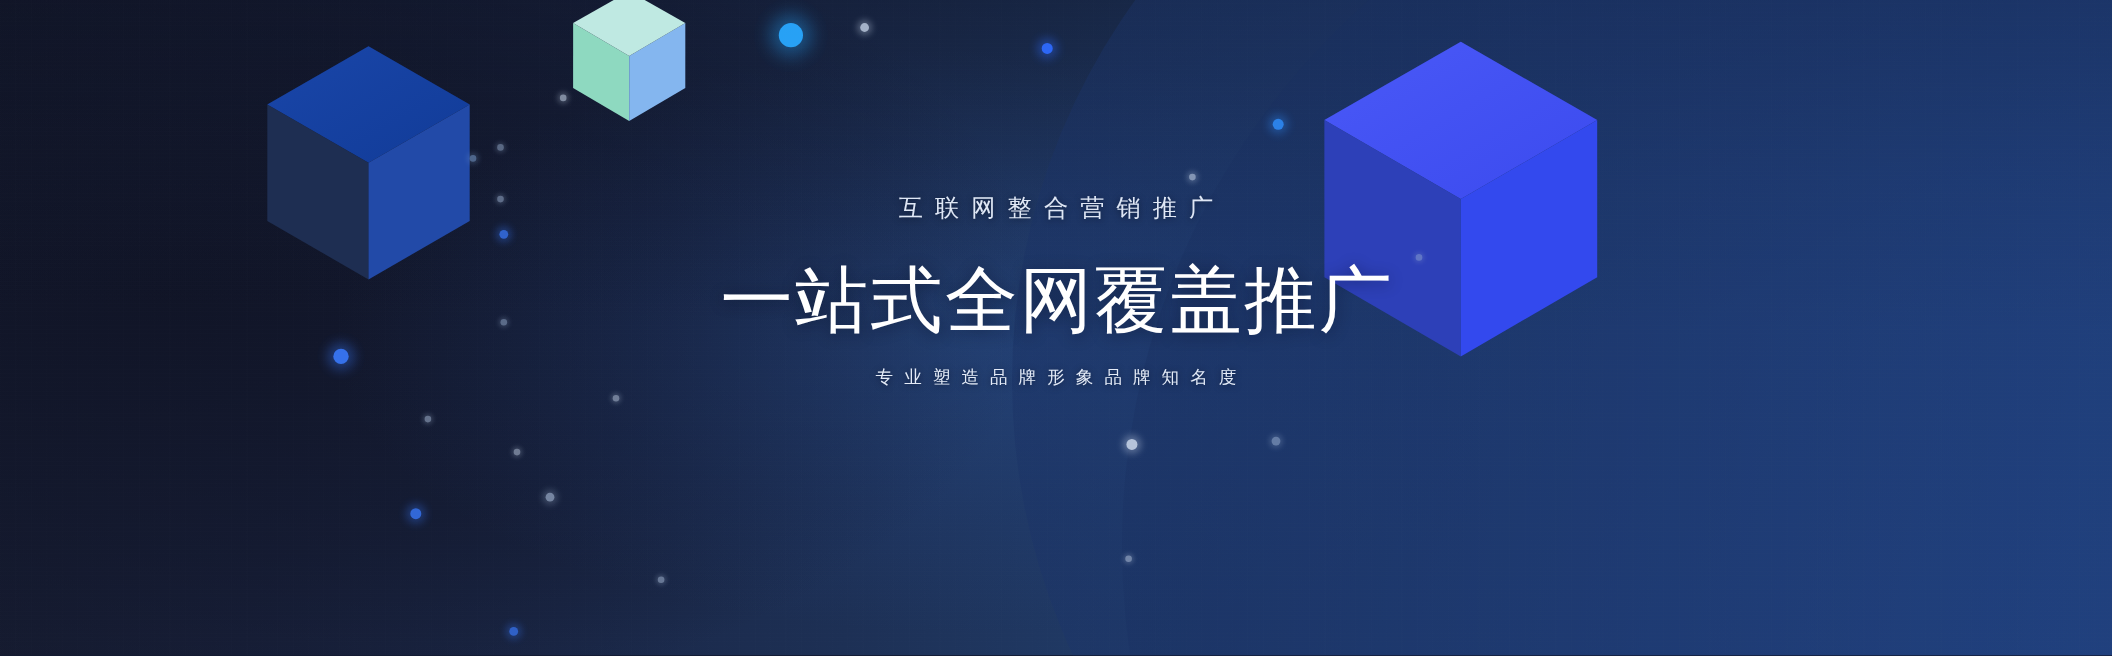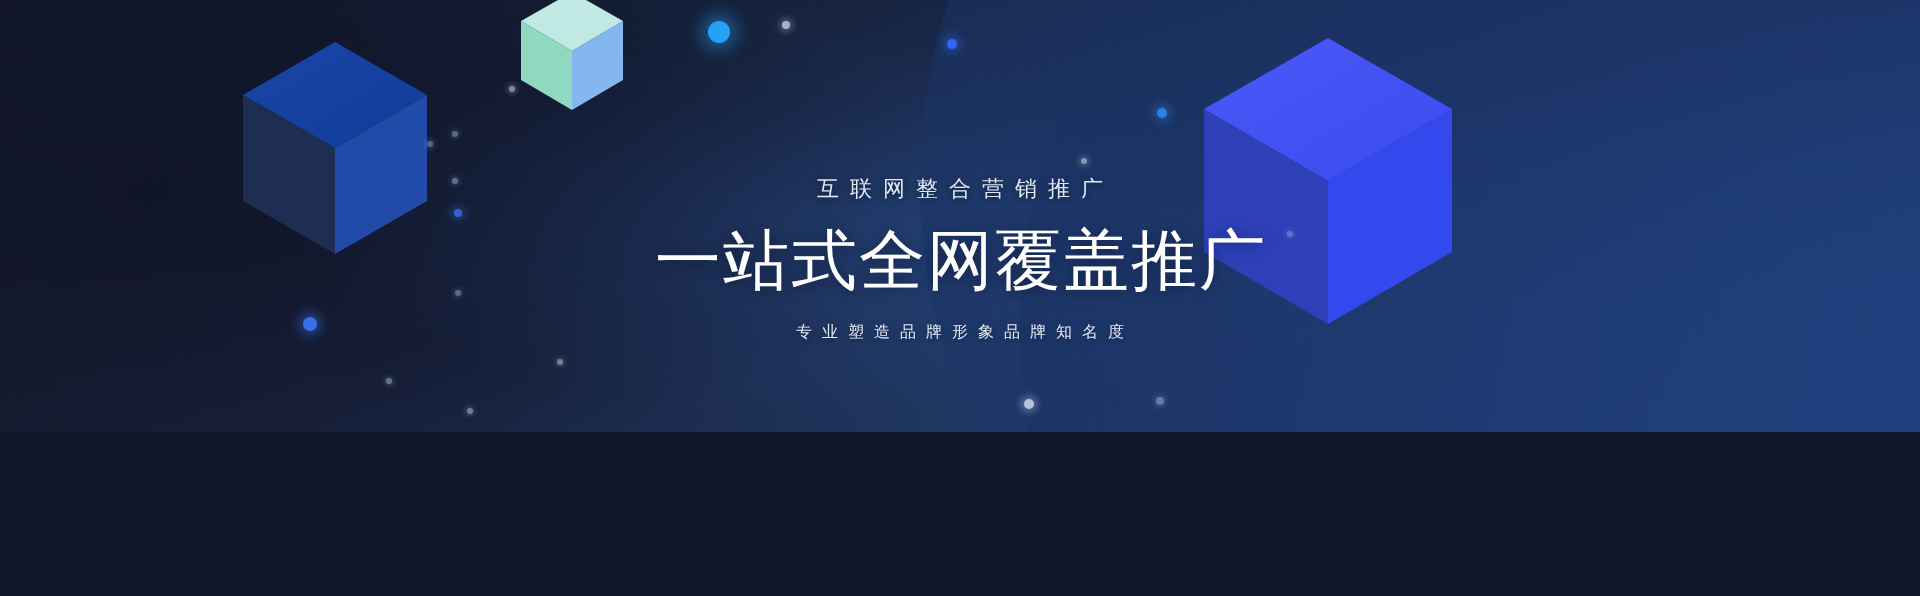--- a/index.html
+++ b/index.html
@@ -9,21 +9,21 @@
     background: #11162a;
   }
   body {
     font-family: "Liberation Sans", "DejaVu Sans", sans-serif;
   }
 
   
   .banner {
     position: relative;
     width: 1920px;
-    height: 432px;
+    height: 596px;
     overflow: hidden;
     background: #1a2038;
     user-select: none;
   }
 
   
   .bg-base {
     position: absolute;
     inset: 0;
     background:
@@ -133,21 +133,21 @@
   .eyebrow {
     font-size: 22px;
     letter-spacing: 11px;
     color: #dfe7f5;
     text-indent: 11px;
     font-weight: 400;
     line-height: 1.2;
     text-shadow: 0 1px 6px rgba(6,12,28,0.55);
   }
   .headline {
-    margin-top: 22px;
+    margin-top: 34px;
     font-size: 66px;
     letter-spacing: 2px;
     text-indent: 2px;
     color: #ffffff;
     font-weight: 400;
     line-height: 1.12;
     text-shadow: 0 2px 14px rgba(6,12,30,0.45);
   }
   .subline {
     margin-top: 24px;

